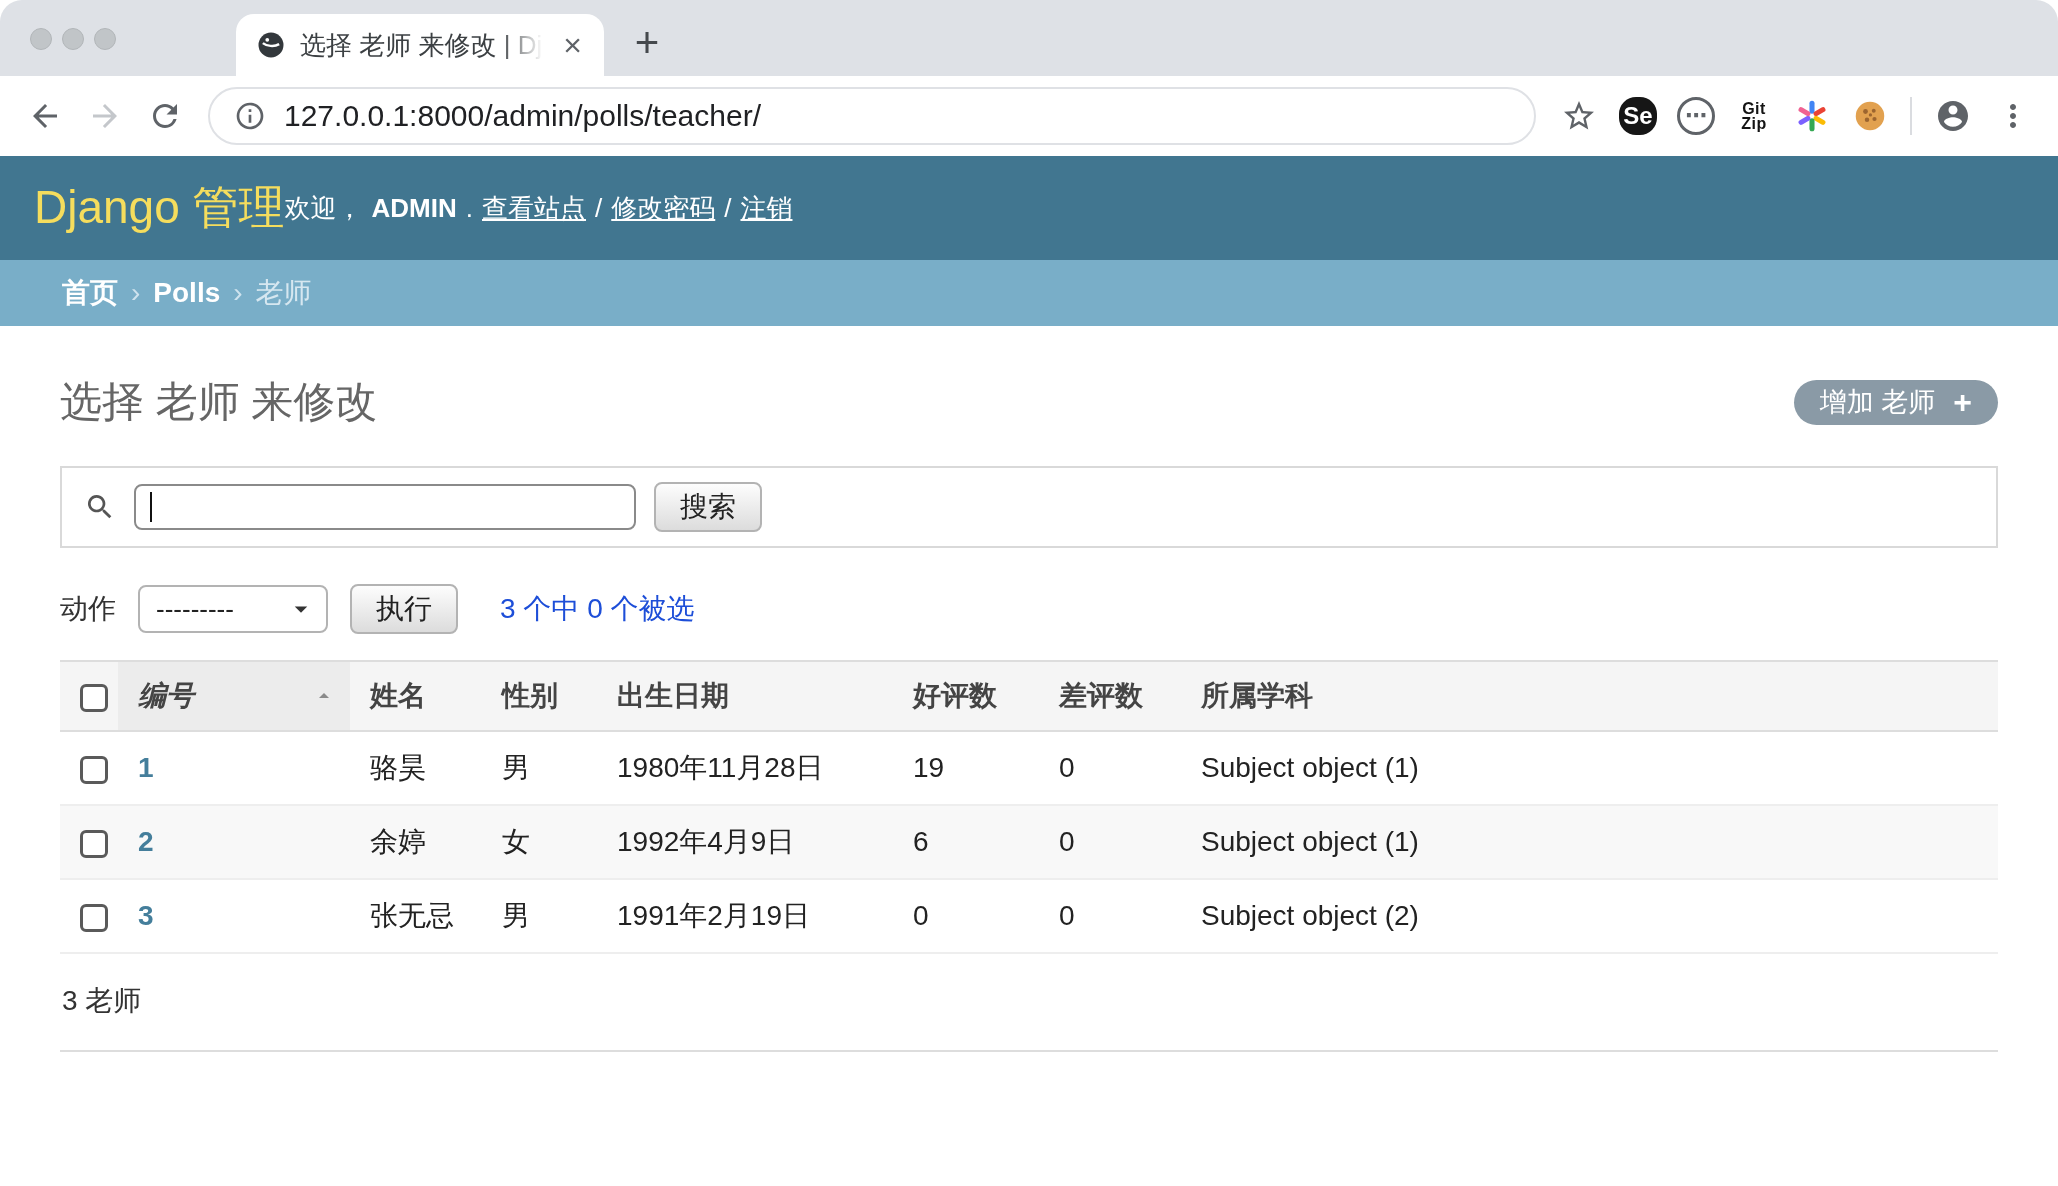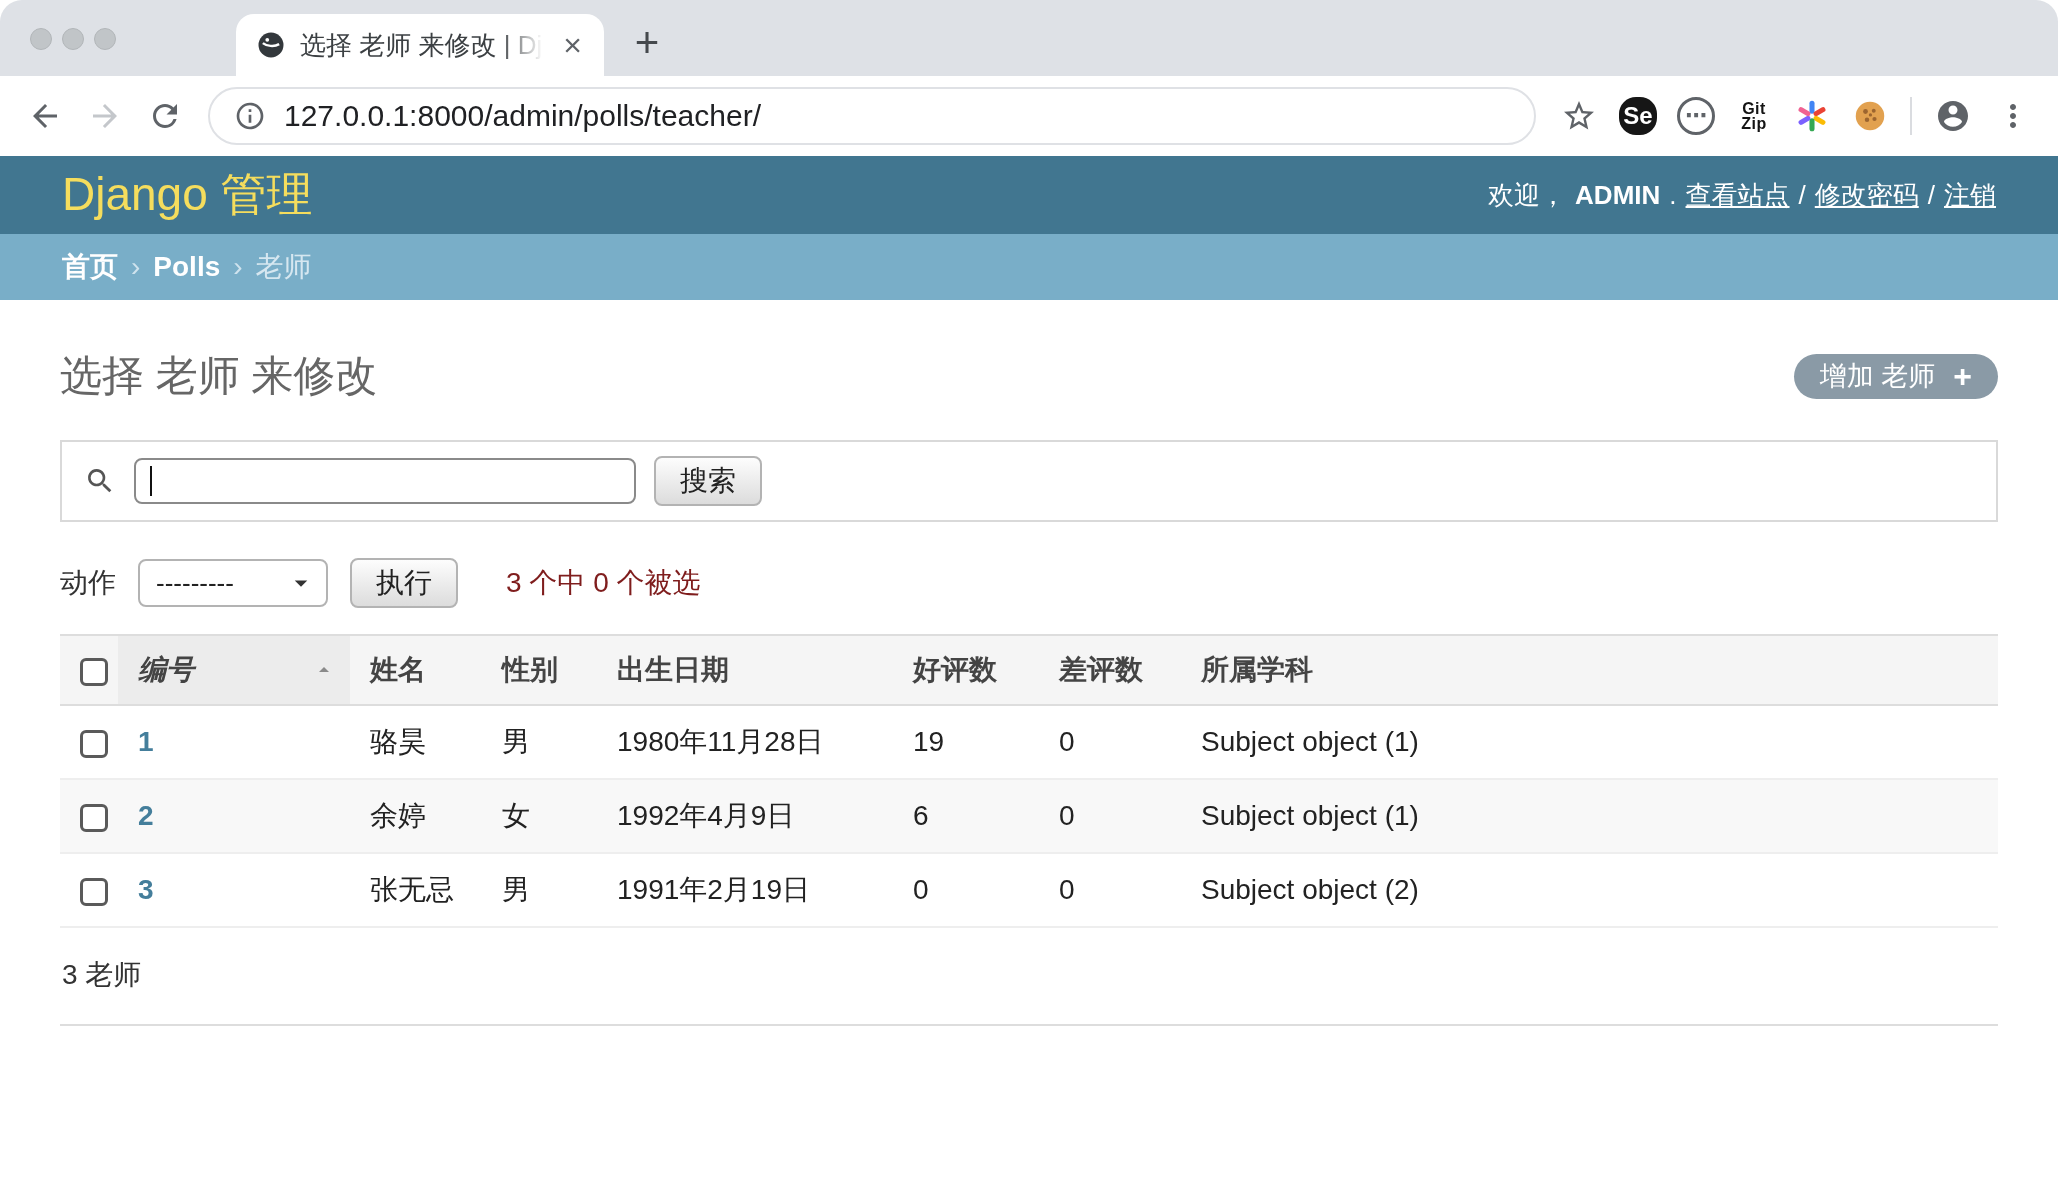--- a/index.html
+++ b/index.html
@@ -22,21 +22,21 @@
   .omnibox { flex:1; min-width:0; height:58px; border:2px solid #dfe1e5; border-radius:30px; display:flex; align-items:center; gap:18px; padding:0 24px; margin:0 12px; }
   .omnibox svg { width:32px; height:32px; flex:none; }
   .url { font-size:30px; color:#202124; white-space:nowrap; overflow:hidden; }
   .ext { width:56px; height:56px; display:flex; align-items:center; justify-content:center; flex:none; }
   .se-badge { width:38px; height:38px; background:#161616; border-radius:17px; color:#fff; font-weight:bold; font-size:24px; display:flex; align-items:center; justify-content:center; }
   .dots-badge { width:38px; height:38px; border:3px solid #5f6368; border-radius:50%; color:#5f6368; font-size:22px; font-weight:bold; display:flex; align-items:center; justify-content:center; line-height:1; }
   .gitzip-badge { font-size:16px; font-weight:bold; color:#141414; line-height:0.95; text-align:center; letter-spacing:0.5px; }
   .tool-divider { width:2px; height:38px; background:#dadce0; margin:0 10px; flex:none; }
 
   
-  .admin-header { height:78px; background:#417690; display:flex; align-items:center; justify-content:space-between; padding:0 62px; }
+  .admin-header { height:104px; background:#417690; display:flex; align-items:center; padding:0 34px; }
   .brand { color:#f5dd5d; font-size:46px; font-weight:400; }
   .usertools { color:#fff; font-size:26px; display:flex; align-items:center; gap:9px; }
   .usertools .strong { font-weight:bold; }
   .usertools a { color:#fff; text-decoration:underline; cursor:pointer; }
 
   .breadcrumbs { height:66px; background:#79aec8; display:flex; align-items:center; gap:13px; padding:0 62px; font-size:28px; color:#cfe3ee; }
   .breadcrumbs a { color:#fff; font-weight:600; text-decoration:none; cursor:pointer; }
   .crumb-current { color:#d6e7f0; }
 
   .content { padding:28px 60px 0; }
@@ -48,21 +48,21 @@
   .search-module { border:2px solid #d9d9d9; display:flex; align-items:center; gap:18px; padding:14px 22px; }
   .search-module svg { width:32px; height:32px; fill:#555; flex:none; }
   .search-wrap { position:relative; }
   .search-input { width:502px; height:46px; border:2px solid #8a8a8a; border-radius:8px; font-size:28px; padding:0 16px; outline:none; font-family:inherit; }
   .caret { position:absolute; left:16px; top:8px; width:2px; height:30px; background:#111; }
   .btn-gray { height:50px; padding:0 24px; font-size:28px; color:#222; background:linear-gradient(#fdfdfd,#dcdcdc); border:2px solid #b3b3b3; border-radius:8px; cursor:pointer; font-family:inherit; }
 
   .actions-row { display:flex; align-items:center; gap:22px; margin:36px 0 0; font-size:28px; color:#333; }
   .fake-select { width:190px; height:48px; border:2px solid #b3b3b3; border-radius:8px; background:#fff; display:flex; align-items:center; justify-content:space-between; padding:0 10px 0 16px; font-size:26px; color:#222; cursor:pointer; }
   .fake-select svg { width:30px; height:30px; fill:#333; }
-  .selection-note { color:#7f1d1d; margin-left:26px; }
+  .selection-note { color:#1d4ed8; margin-left:20px; }
 
   table.changelist { width:100%; border-collapse:collapse; table-layout:fixed; margin-top:26px; }
   th { background:#f5f5f5; border-top:2px solid #ddd; border-bottom:2px solid #ddd; padding:15px 20px; text-align:left; font-size:28px; color:#444; font-weight:bold; }
   th.sorted { background:#ececec; position:relative;font-style:italic; }
   .sort-arrow { position:absolute; right:14px; top:50%; transform:translateY(-50%); }
   .sort-arrow svg { width:24px; height:24px; fill:#8a8a8a; display:block; }
   td { padding:17px 20px; border-bottom:2px solid #eee; font-size:28px; color:#222; }
   tbody tr:nth-child(even) td { background:#f8f8f8; }
   td a.rowlink { color:#447e9b; font-weight:bold; text-decoration:none; cursor:pointer; }
   .cb { width:28px; height:28px; border:3px solid #5a5a5a; border-radius:6px; display:inline-block; background:#fff; vertical-align:middle; cursor:pointer; }

